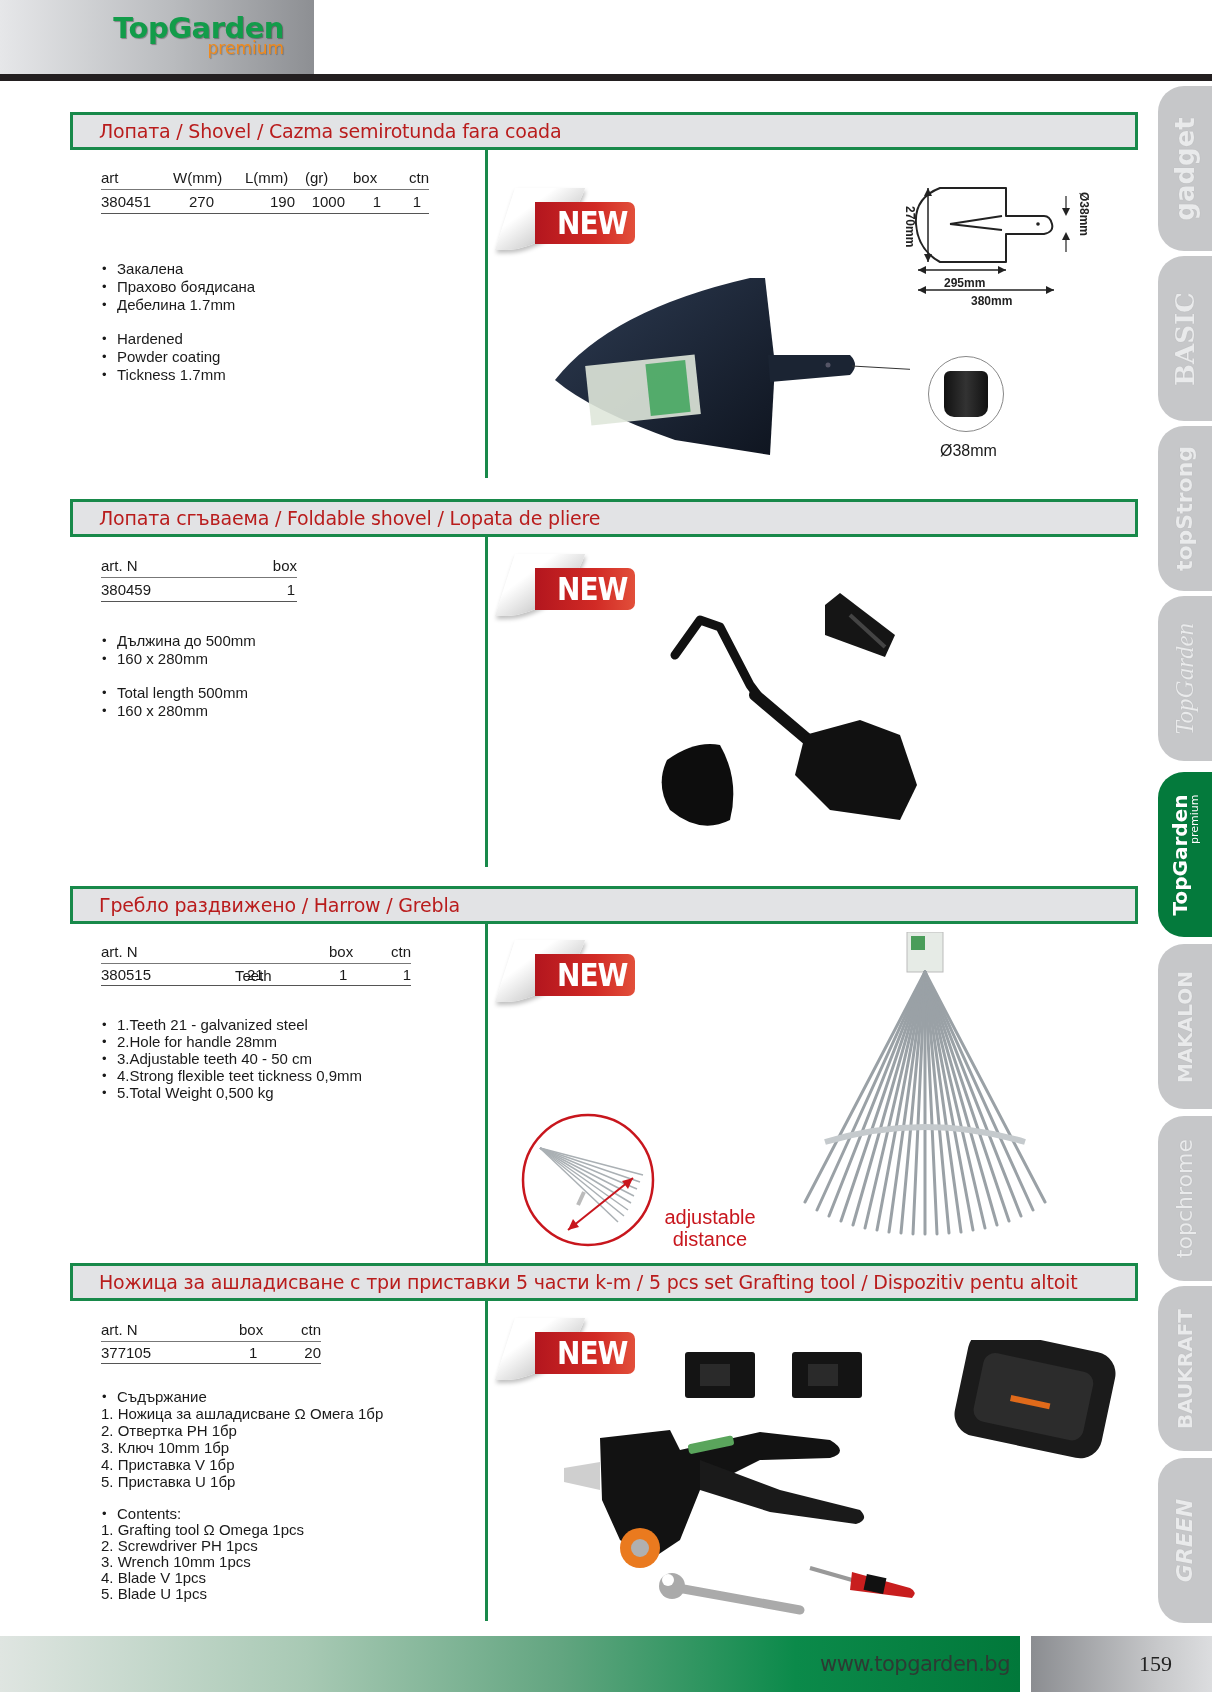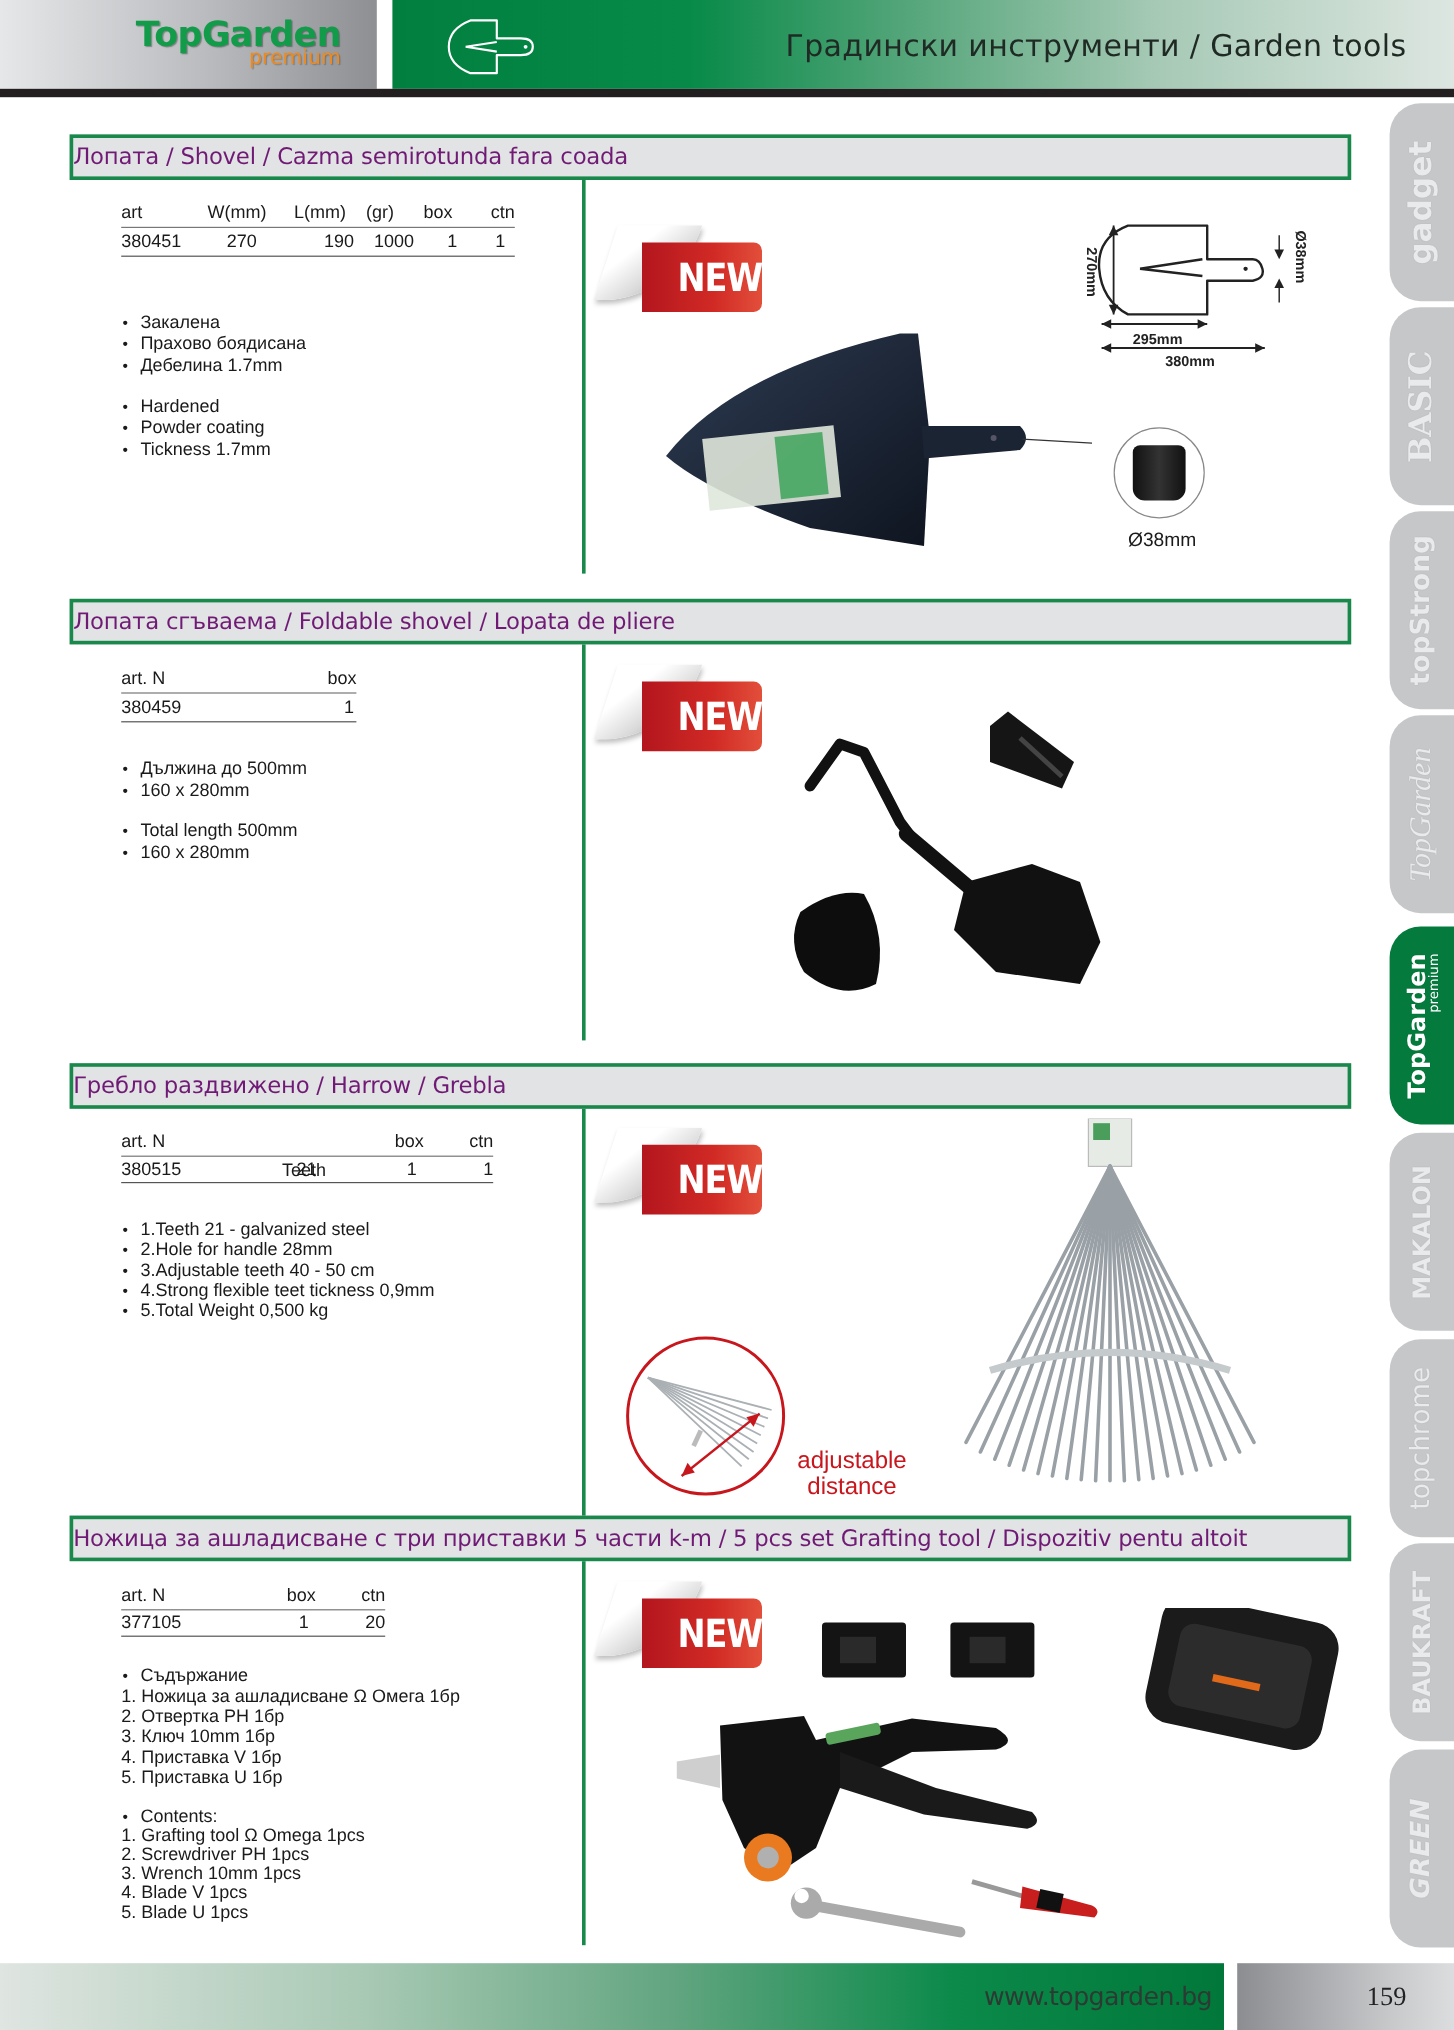--- a/index.html
+++ b/index.html
@@ -27,23 +27,23 @@
   .side-tab { position: absolute; left: 0; width: 54px; height: 165px; background: #c6c7c9;
     border-radius: 26px 0 0 26px; display: flex; align-items: center; justify-content: center; }
   .side-tab.active { background: #047a3c; }
   .side-tab .lbl { transform: rotate(-90deg); white-space: nowrap; color: #e9eaeb; font-weight: bold;
     font-size: 22px; font-family: "DejaVu Sans", sans-serif; text-shadow: 0 0 1px rgba(0,0,0,0.15); }
   .side-tab.active .lbl { color: #ffffff; }
   .side-tab .lbl.serif { font-family: "Liberation Serif", serif; font-style: italic; font-weight: normal; font-size: 25px; }
   .side-tab .lbl small { display: block; font-size: 11px; font-weight: normal; text-align: right; line-height: 10px; }
 
   
-  .sec-bar { position: absolute; left: 58px; width: 1068px; height: 38px; background: #e2e3e5;
-    border: 3px solid #18894a; display: flex; align-items: center;
-    font-family: "DejaVu Sans", sans-serif; font-size: 19px; color: #701a75; white-space: nowrap; letter-spacing: -0.2px; }
+  .sec-bar { position: absolute; left: 70px; width: 1068px; height: 38px; background: #e2e3e5;
+    border: 3px solid #18894a; padding-left: 26px; display: flex; align-items: center;
+    font-family: "DejaVu Sans", sans-serif; font-size: 19px; color: #b91c1c; white-space: nowrap; letter-spacing: -0.2px; }
   .vline { position: absolute; left: 485px; width: 3px; background: #18894a; }
 
   .spec { position: absolute; left: 101px; font-size: 15px; color: #1a1a1a; }
   .spec .row { display: flex; height: 24px; align-items: center; border-bottom: 1.5px solid #555; }
   .spec .row.head { border-bottom-color: #777; }
   .spec .c { white-space: nowrap; }
   .spec .c.r { text-align: right; }
 
   .bullets { position: absolute; left: 101px; font-size: 15px; line-height: 18px; color: #1a1a1a; }
   .bullets .group { margin-bottom: 16px; }
@@ -51,23 +51,23 @@
   .bullets .li::before { content: "\2022"; position: absolute; left: 1px; top: 0; font-size: 13px; }
   .bullets .li.num { padding-left: 0; }
   .bullets .li.num::before { content: none; }
   .bullets.tight { line-height: 17px; }
 
   
   .new-badge { position: absolute; width: 145px; height: 78px; }
   .new-badge .curl { position: absolute; left: 10px; top: 0; width: 70px; height: 62px;
     background: linear-gradient(135deg, #ffffff 30%, #d9d9d9 65%, #9a9a9a 100%);
     border-radius: 0 0 60px 0; box-shadow: 2px 3px 4px rgba(0,0,0,0.25); transform: skewX(-18deg); }
-  .new-badge .tag { position: absolute; left: 40px; top: 14px; width: 100px; height: 58px;
+  .new-badge .tag { position: absolute; left: 40px; top: 14px; width: 100px; height: 42px;
     background: linear-gradient(90deg, #b3161e 0%, #d12a25 60%, #e24f3a 100%); border-radius: 0 7px 7px 0;
-    display: flex; align-items: center; justify-content: flex-end; padding-left: 22px; }
+    display: flex; align-items: center; justify-content: flex-start; padding-left: 22px; }
   .new-badge .tag span { color: #fff; font-family: "DejaVu Sans", sans-serif; font-weight: bold;
     font-size: 28px; letter-spacing: -1px; transform: scaleY(1.15); display: inline-block; }
 
   .img-box { position: absolute; }
   .dim-text { font-family: "Liberation Sans", sans-serif; font-weight: bold; font-size: 12px; fill: #222; }
 
   
   .ftr { position: absolute; left: 0; top: 1636px; width: 1020px; height: 56px;
     background: linear-gradient(90deg, #dfe5e1 0%, #a8c9b4 30%, #62a580 55%, #0b8a4a 78%, #01783a 100%);
     display: flex; align-items: center; justify-content: flex-end; }
@@ -79,27 +79,20 @@
 </style>
 </head>
 <body>
 
 <div class="hdr">
   <div class="hdr-logo">
     <div class="brand">
       <div class="t1">TopGarden</div>
       <div class="t2">premium</div>
     </div>
-  </div>
-  <div class="hdr-band">
-    <svg class="hdr-icon" viewBox="0 0 110 50">
-      <path d="M42 3 H 20 Q 2 10 2 25 Q 2 40 20 47 H 42 V 32 H 62 Q 72 32 72 25 Q 72 18 62 18 H 42 Z M 16 25 L 42 21 M 16 25 L 42 29" fill="none" stroke="#fff" stroke-width="1.8" stroke-linejoin="round"></path>
-      <circle cx="66" cy="25" r="1.6" fill="#fff"></circle>
-    </svg>
-    <div class="hdr-title">Градински инструменти / Garden tools</div>
   </div>
   <div class="hdr-rule"></div>
 </div>
 
 <div class="side-tabs">
   <div class="side-tab" style="top:0px;">
     <div class="lbl" style="font-size:26px;">gadget</div>
   </div>
   <div class="side-tab" style="top:170px;">
     <div class="lbl" style="font-family:'DejaVu Serif',serif;font-size:26px;">BASIC</div>

